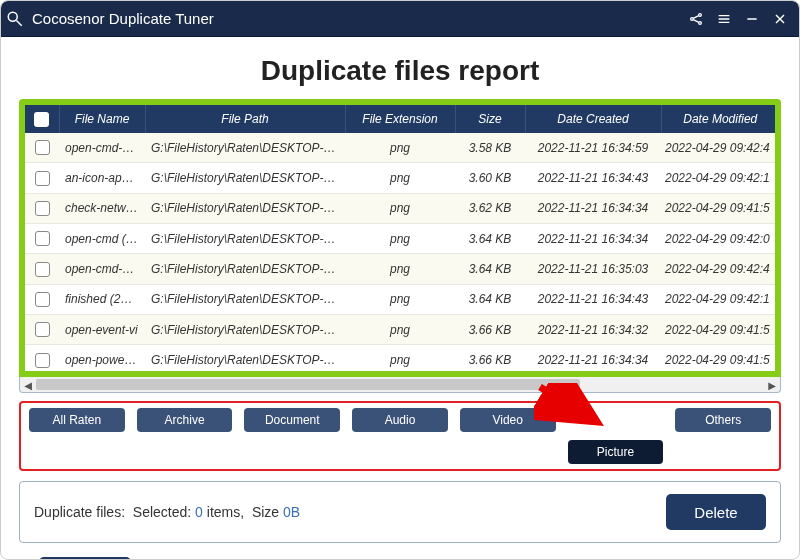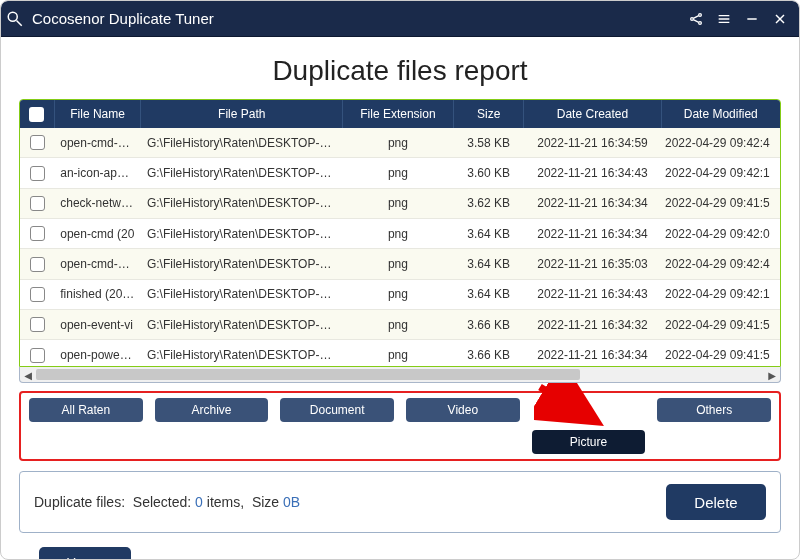--- a/index.html
+++ b/index.html
@@ -8,24 +8,24 @@
 
   
   .titlebar { height: 36px; background: #1a2a4a; display: flex; align-items: center; padding: 0 5px; color: #fff; border-radius: 6px 6px 0 0; border-bottom: 1px solid #0d1830; }
   .titlebar .logo { width: 18px; height: 18px; margin-right: 8px; }
   .titlebar .title { font-size: 15px; flex: 1; }
   .titlebar .icon-btn { width: 28px; height: 28px; display: flex; align-items: center; justify-content: center; cursor: pointer; }
   .titlebar svg { stroke: #fff; fill: none; }
 
   
   .main { padding: 8px 18px 12px 18px; }
-  .page-title { text-align: center; font-size: 28px; font-weight: 400; color: #222; margin: 10px 0 12px 0; }
-
-  
-  .table-wrap { border: 1px solid #84cc16; border-radius: 4px 4px 0 0; overflow: hidden; }
+  .page-title { text-align: center; font-size: 28px; font-weight: 700; color: #222; margin: 10px 0 12px 0; }
+
+  
+  .table-wrap { border: 6px solid #84cc16; border-radius: 4px 4px 0 0; overflow: hidden; font-style: italic; }
   .grid-scroll { height: 266px; overflow: hidden; }
   table { border-collapse: collapse; width: 100%; font-size: 12px; table-layout: fixed; }
   thead th { background: #203a63; color: #fff; font-weight: 400; padding: 6px 4px; border-right: 1px solid #34527d; text-align: center; height: 28px; }
   thead th:last-child { border-right: none; }
   tbody td { padding: 7px 6px; color: #333; border-bottom: 1px solid #e8e8e0; white-space: nowrap; overflow: hidden; text-overflow: ellipsis; }
   tbody tr:nth-child(odd) { background: #fafaf0; }
   tbody tr:nth-child(even) { background: #ffffff; }
   .cb-cell { text-align: center; }
   .cb { display: inline-block; width: 15px; height: 15px; border: 1.5px solid #888; border-radius: 3px; background: #fff; vertical-align: middle; }
   .cb-header { border-color: #fff; border-width: 2px; }
@@ -218,20 +218,21 @@
       <span class="arrow left">◀</span>
       <div class="track"></div>
       <div class="thumb"></div>
       <span class="arrow right">▶</span>
     </div>
 
     <div class="filter-bar" id="filter-bar">
         <button class="filter-btn">All Raten</button>
         <button class="filter-btn">Archive</button>
         <button class="filter-btn">Document</button>
+        <button class="filter-btn">Audio</button>
         <button class="filter-btn">Video</button>
         <button class="filter-btn active">Picture</button>
         <button class="filter-btn">Others</button>
       </div>
 
     <div class="status-bar">
       <span>Duplicate files:</span>
       &nbsp;&nbsp;
       <span>Selected:</span>
       &nbsp;

